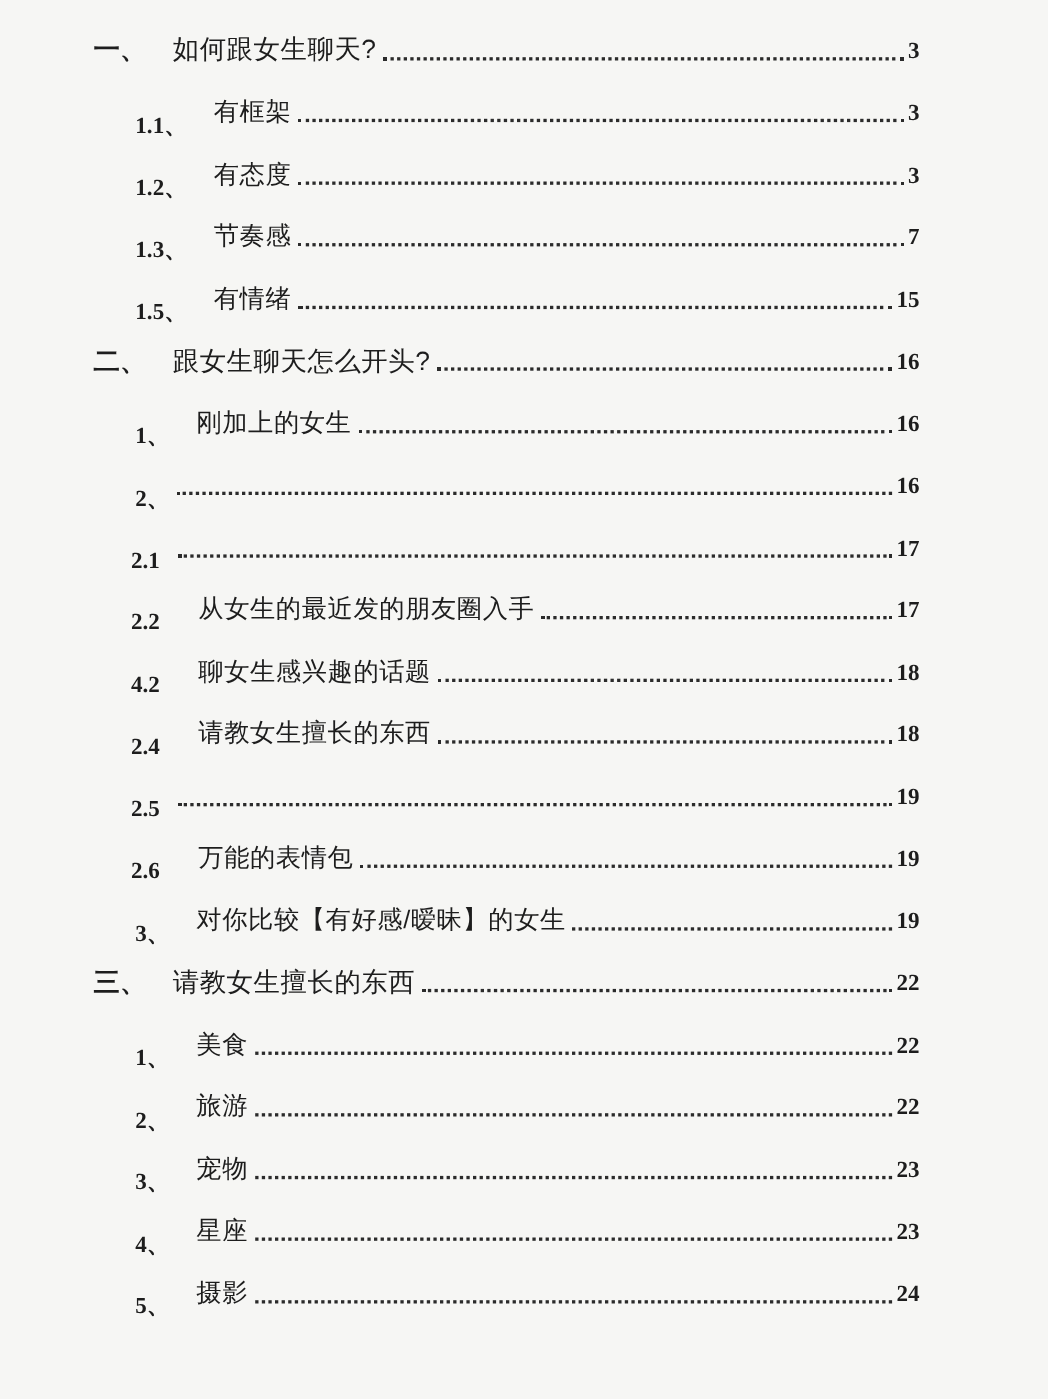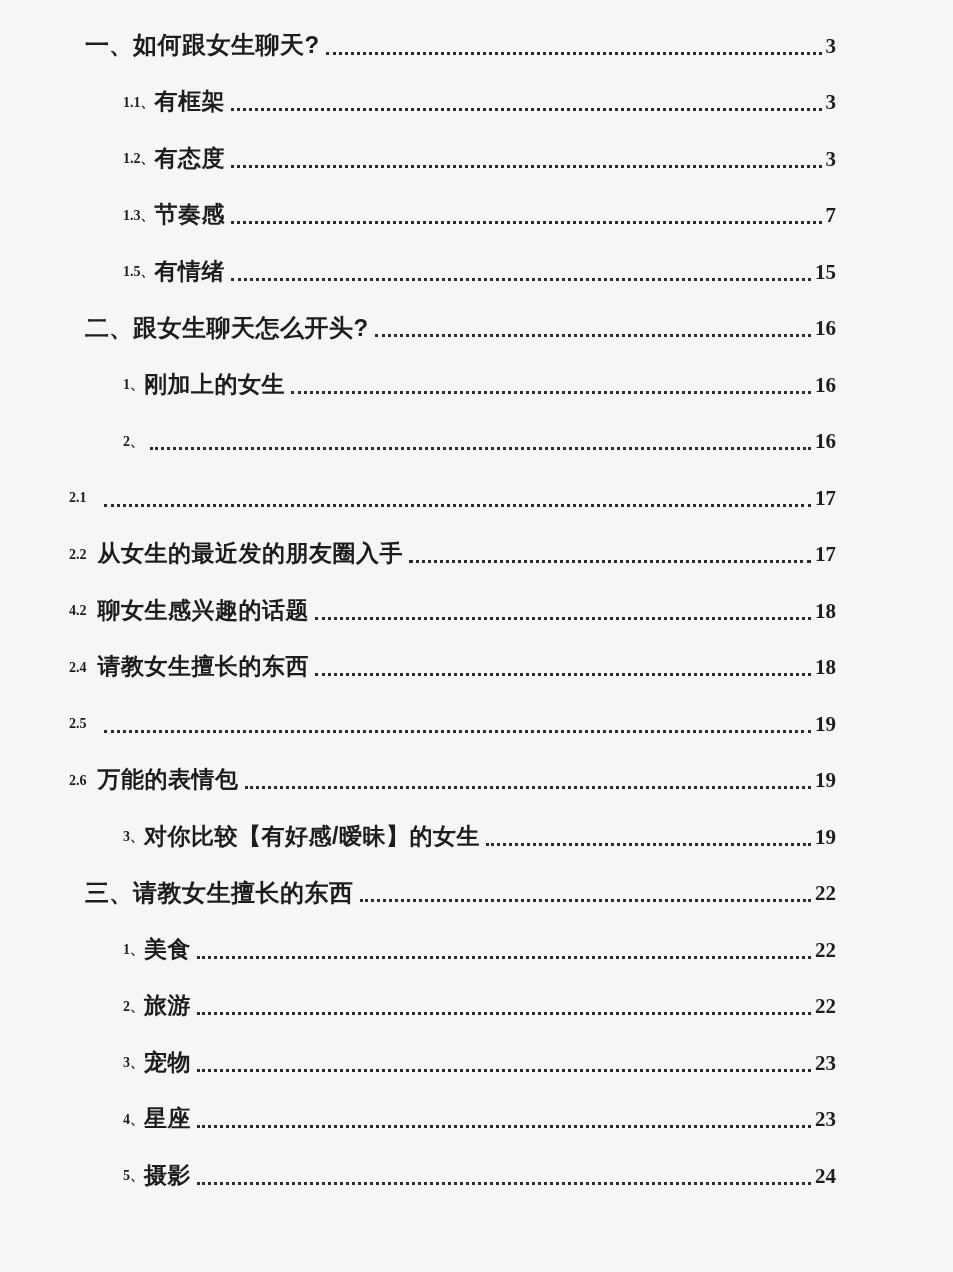--- a/index.html
+++ b/index.html
@@ -20,39 +20,40 @@
   .row {
     display: flex;
     align-items: center;
     height: 56.5px;
     padding-right: 117px;
     color: #1d1d1d;
     white-space: nowrap;
   }
   .level-1 { padding-left: 85px;  font-size: 24px; }
   .level-2 { padding-left: 123px; font-size: 23px; }
-  .level-3 { padding-left: 69px; font-size: 23px; }
+  .level-3 { padding-left: 119px; font-size: 23px; }
   .num {
     font-family: "Liberation Serif", serif;
     font-weight: 700;
-    font-size: 14px;
+    font-size: 21px;
     position: relative;
-    top: 1px;
+    top: 12px;
     flex: 0 0 auto;
   }
   .level-1 .num {
     font-family: "Liberation Sans", sans-serif;
     font-size: 24px;
     top: 0;
   }
   .level-3 .num { margin-right: 11px; }
   .title {
-    font-weight: 700;
+    font-weight: 400;
     letter-spacing: 0.5px;
     flex: 0 0 auto;
+    margin-left: 24px;
   }
   .leader {
     flex: 1 1 auto;
     min-width: 20px;
     height: 0;
     border-bottom: 3px dotted #2b2b2b;
     position: relative;
     top: 8px;
     margin-left: 6px;
     margin-right: 4px;

